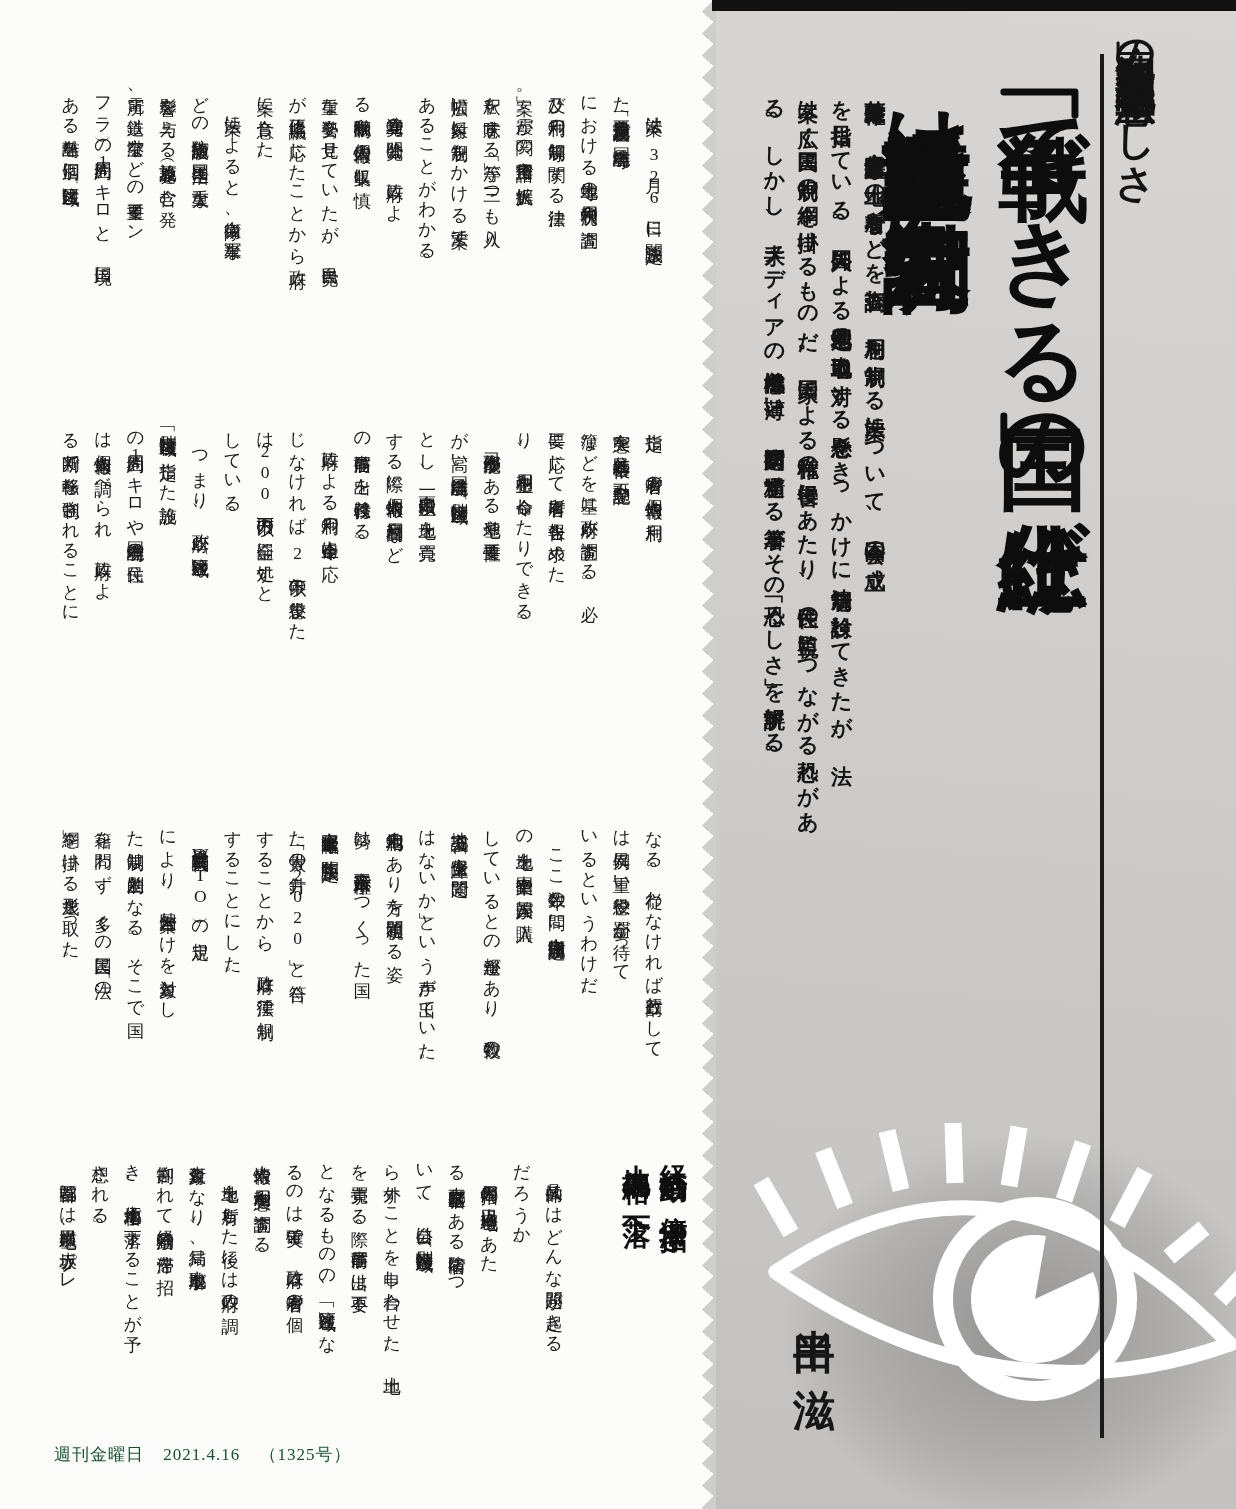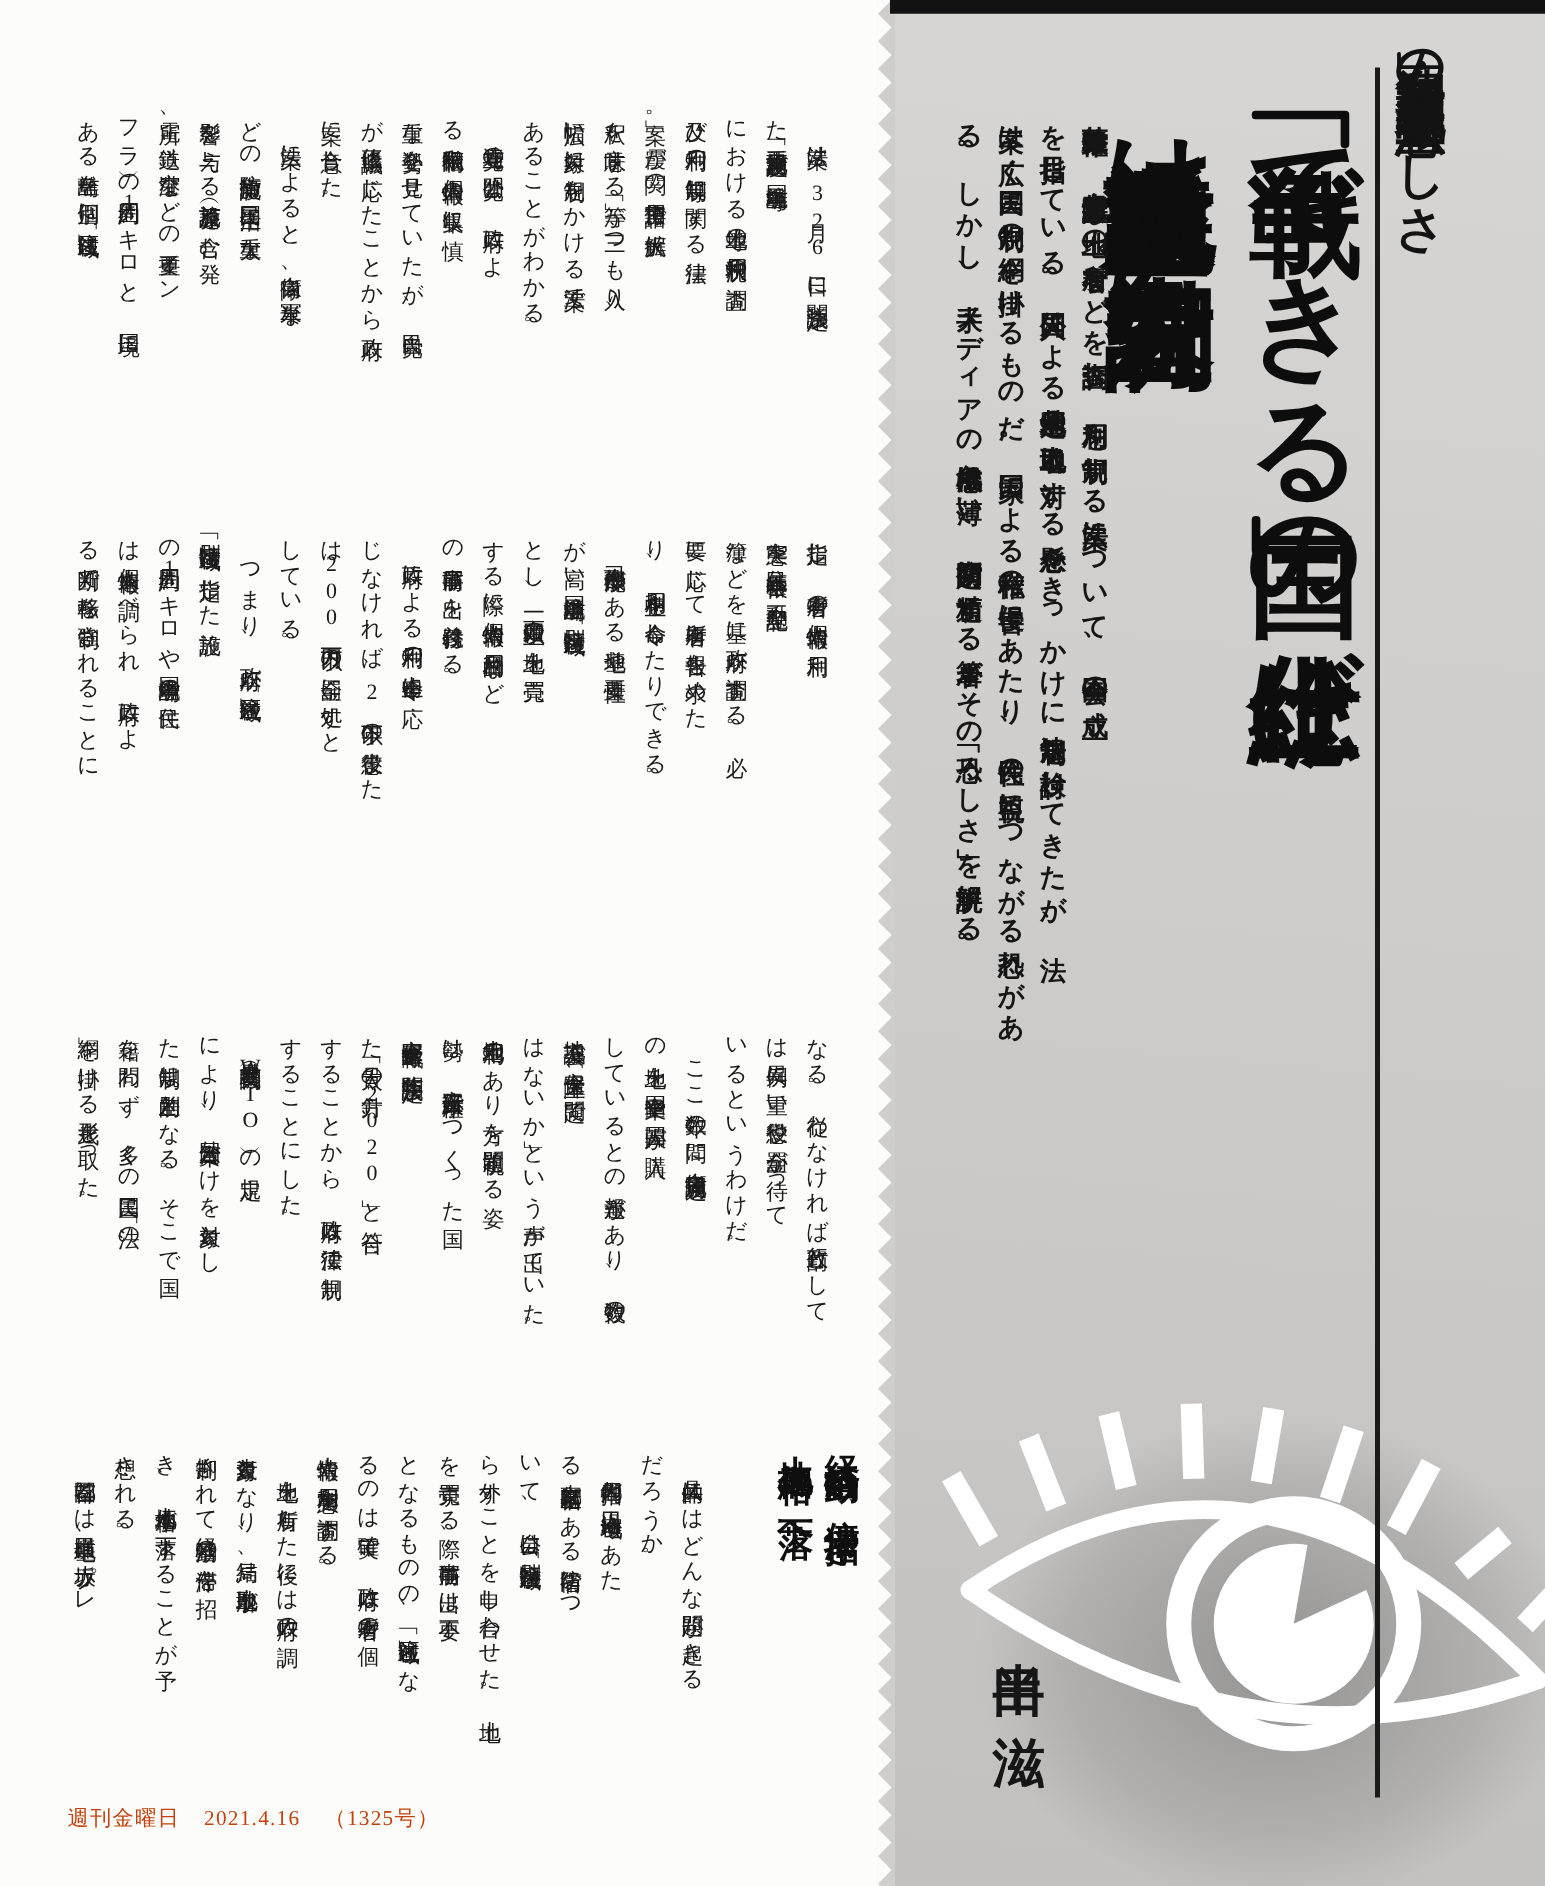--- a/index.html
+++ b/index.html
@@ -66,21 +66,21 @@
   .band4 { left:52px;  top:1152px; width:518px; height:300px; }
 
   .subhead {
     left:614px; top:1142px; width:78px; height:310px;
     font-family:"Liberation Sans","DejaVu Sans",sans-serif;
     font-size:28px; font-weight:800; letter-spacing:4px; color:#0f0f0f;
   }
   .subline { line-height:37px; }
 
   .footer {
-    position:absolute; left:54px; top:1443px; font-size:17px; color:#c2410c; letter-spacing:1px;
+    position:absolute; left:54px; top:1443px; font-size:17px; color:#14532d; letter-spacing:1px;
     font-family:"Liberation Serif","DejaVu Serif",serif;
   }
   .footer span { margin-right:14px; }
 </style>
 </head>
 <body>
 
 <div class="page">
 
   <div class="panel"></div>

